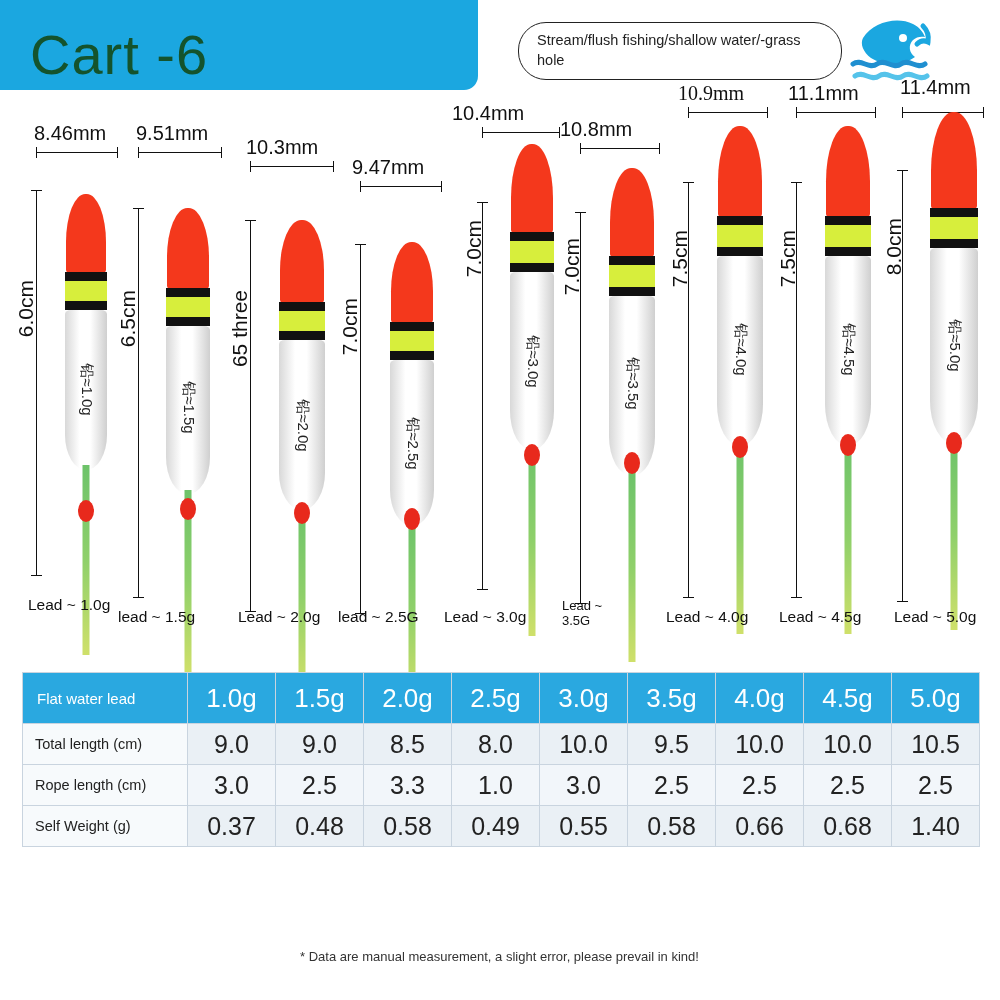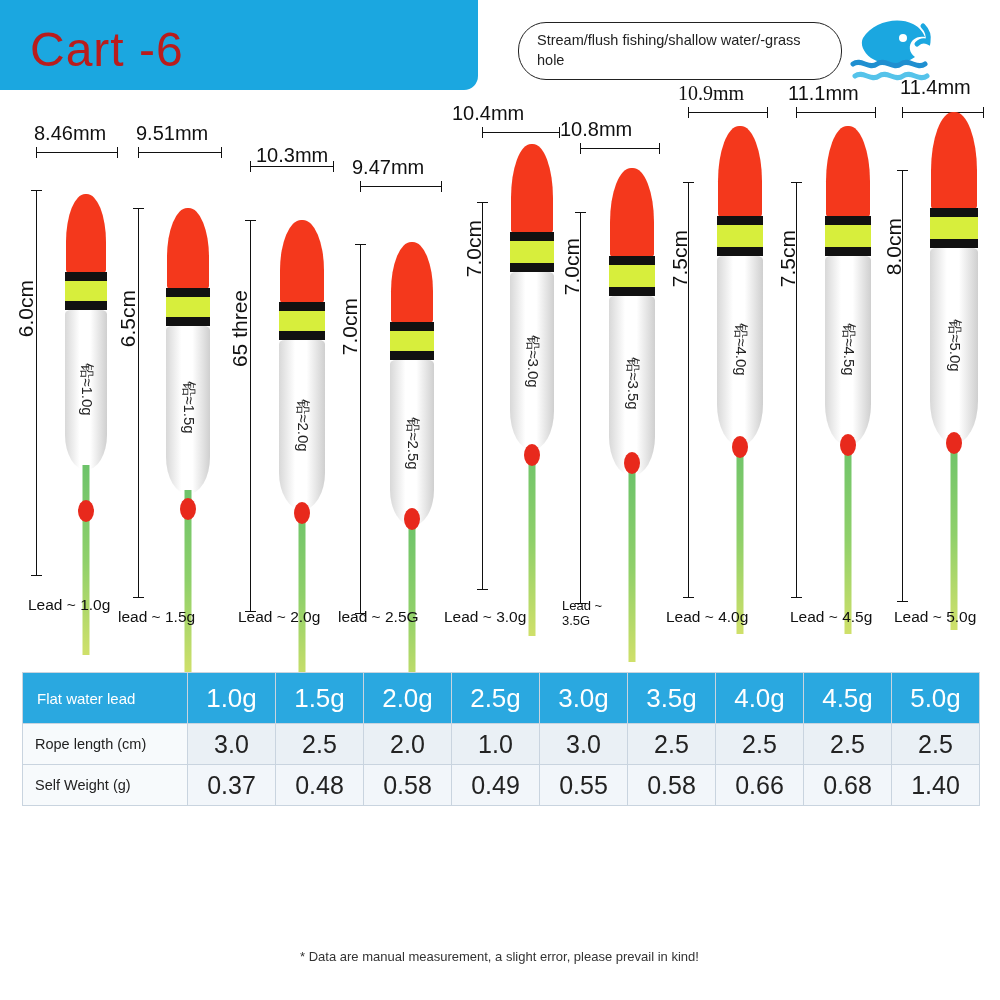--- a/index.html
+++ b/index.html
@@ -10,21 +10,21 @@
     color:#111;
   }
   
   #header-bar{
     position:absolute;left:0;top:0;width:478px;height:90px;
     background:#1ba7e0;
     border-bottom-right-radius:14px;
   }
   #header-title{
     position:absolute;left:30px;top:22px;
-    font-size:48px;color:#b91c1c;letter-spacing:1px;
+    font-size:56px;color:#14532d;letter-spacing:1px;
     font-family:"Liberation Sans", sans-serif;
   }
   #tagline-box{
     position:absolute;left:518px;top:22px;width:322px;height:56px;
     border:1.5px solid #222;border-radius:28px;background:#fff;
     display:flex;align-items:center;
   }
   #tagline-text{
     padding:0 18px;font-size:14.5px;line-height:1.35;color:#222;
   }
@@ -180,21 +180,21 @@
       <div class="body-white" style="top:128px;width:44px;height:168px;"></div>
       <div class="bodytext" style="top:200px;">铅≈1.5g</div>
       <div class="stem" style="top:292px;width:7px;height:182px;"></div>
       <div class="bead" style="top:300px;width:16px;height:22px;"></div>
     </div>
     <div class="lead-label" style="left:-10px;top:518px;text-align:right;">lead ~ 1.5g</div>
   </div>
 
   <div class="float-unit" style="left:240px;">
     <div class="hline" style="left:10px;top:76px;width:84px;"></div>
-    <div class="hlabel" style="left:16px;top:46px;margin-top:8px;">10.3mm</div>
+    <div class="hlabel" style="left:6px;top:46px;">10.3mm</div>
     <div class="vline" style="left:10px;top:130px;height:392px;"></div>
     <div class="vlabel" style="left:-12px;top:200px;">65 three</div>
     <div class="bobber" style="left:32px;top:120px;width:60px;height:420px;">
       <div class="tip" style="top:10px;width:44px;height:84px;"></div>
       <div class="ring-black" style="top:92px;width:46px;height:9px;"></div>
       <div class="ring-green" style="top:101px;width:46px;height:20px;"></div>
       <div class="ring-black" style="top:121px;width:46px;height:9px;"></div>
       <div class="body-white" style="top:130px;width:46px;height:170px;"></div>
       <div class="bodytext" style="top:206px;">铅≈2.0g</div>
       <div class="stem" style="top:296px;width:7px;height:180px;"></div>
@@ -283,21 +283,21 @@
     <div class="bobber" style="left:40px;top:24px;width:60px;height:490px;">
       <div class="tip" style="top:12px;width:44px;height:92px;"></div>
       <div class="ring-black" style="top:102px;width:46px;height:9px;"></div>
       <div class="ring-green" style="top:111px;width:46px;height:22px;"></div>
       <div class="ring-black" style="top:133px;width:46px;height:9px;"></div>
       <div class="body-white" style="top:142px;width:46px;height:190px;"></div>
       <div class="bodytext" style="top:226px;">铅≈4.5g</div>
       <div class="stem" style="top:328px;width:7px;height:192px;"></div>
       <div class="bead" style="top:320px;width:16px;height:22px;"></div>
     </div>
-    <div class="lead-label" style="left:12px;top:518px;">Lead ~ 4.5g</div>
+    <div class="lead-label" style="left:1px;top:518px;">Lead ~ 4.5g</div>
   </div>
 
   <div class="float-unit" style="left:886px;">
     <div class="hline" style="left:16px;top:22px;width:82px;"></div>
     <div class="hlabel" style="left:14px;top:-14px;">11.4mm</div>
     <div class="vline" style="left:16px;top:80px;height:432px;"></div>
     <div class="vlabel" style="left:-4px;top:128px;">8.0cm</div>
     <div class="bobber" style="left:38px;top:12px;width:60px;height:500px;">
       <div class="tip" style="top:10px;width:46px;height:98px;"></div>
       <div class="ring-black" style="top:106px;width:48px;height:9px;"></div>
@@ -323,24 +323,36 @@
       <th>2.5g</th>
       <th>3.0g</th>
       <th>3.5g</th>
       <th>4.0g</th>
       <th>4.5g</th>
       <th>5.0g</th>
     </tr>
   </thead>
   <tbody>
     <tr>
+      <td class="rowhead">Total length (cm)</td>
+      <td>9.0</td>
+      <td>9.0</td>
+      <td>8.5</td>
+      <td>8.0</td>
+      <td>10.0</td>
+      <td>9.5</td>
+      <td>10.0</td>
+      <td>10.0</td>
+      <td>10.5</td>
+    </tr>
+    <tr>
       <td class="rowhead">Rope length (cm)</td>
       <td>3.0</td>
       <td>2.5</td>
-      <td>2.0</td>
+      <td>3.3</td>
       <td>1.0</td>
       <td>3.0</td>
       <td>2.5</td>
       <td>2.5</td>
       <td>2.5</td>
       <td>2.5</td>
     </tr>
     <tr>
       <td class="rowhead">Self Weight (g)</td>
       <td>0.37</td>

